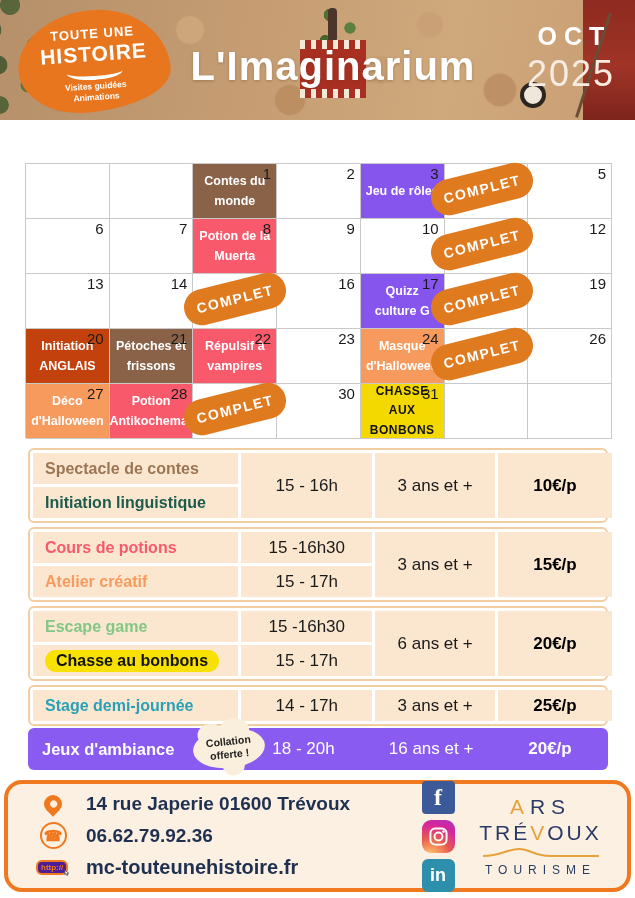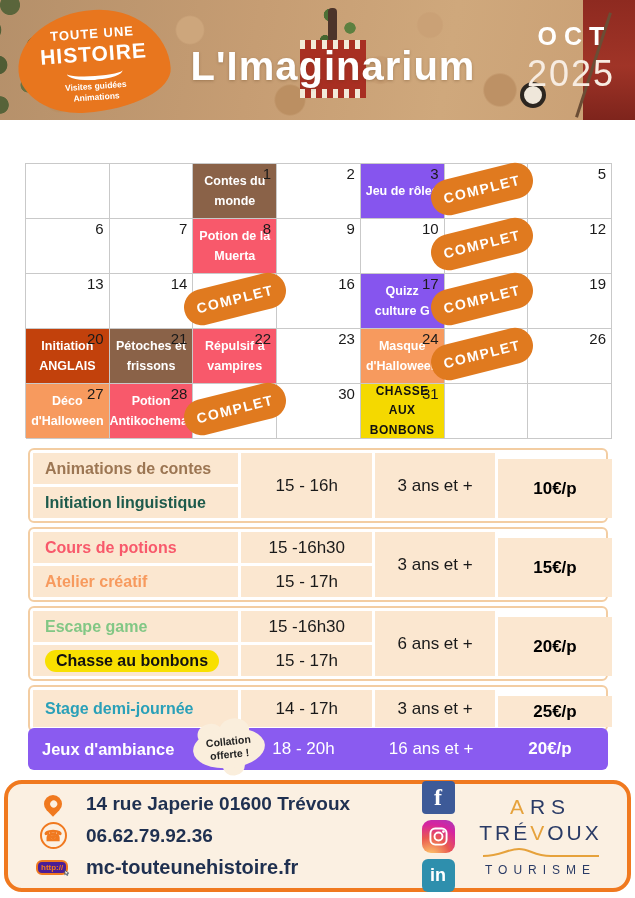--- a/index.html
+++ b/index.html
@@ -95,21 +95,21 @@
     font-size:14px; letter-spacing:1.5px; transform:rotate(-14deg); z-index:5;
   }
 
   
   .pricing { position:absolute; left:28px; top:448px; width:580px; }
   .pgroup { display:grid; grid-template-columns:36% 23% 21% 20%; gap:3px; background:#fff;
     border:2px solid #F3CDA2; border-radius:6px; padding:3px; margin-bottom:4px; }
   .pcell { background:#FBE7D0; display:flex; align-items:center; min-height:31px; }
   .pcell.activity { padding-left:12px; font-weight:bold; font-size:16px; }
   .pcell.center { justify-content:center; font-size:17px; color:#1a1a1a; }
-  .pcell.price { justify-content:center; font-size:17px; font-weight:bold; color:#000;margin-top:6px; }
+  .pcell.price { justify-content:center; font-size:17px; font-weight:bold; color:#000; }
   .hl-pill { background:#F8E000; color:#111; padding:2px 11px; border-radius:13px; }
 
   
   .banner { position:absolute; left:28px; top:728px; width:580px; height:42px; background:#8A5BF0;
     border-radius:6px; display:flex; align-items:center; color:#fff; }
   .banner .b-label { width:36%; padding-left:14px; font-weight:bold; font-size:16.5px; }
   .banner .b-time { width:23%; text-align:center; font-size:17px; }
   .banner .b-age  { width:21%; text-align:center; font-size:17px; }
   .banner .b-price{ width:20%; text-align:center; font-size:17px; font-weight:bold; }
   .cloud { position:absolute; left:163px; top:-6px; width:76px; height:52px; transform:rotate(-6deg); z-index:3; }
@@ -282,21 +282,21 @@
         <div class="cal-event ev-yellow">CHASSE AUX BONBONS</div>
         <span class="cal-num">31</span>
       </div>
       <div class="cal-cell"></div>
       <div class="cal-cell"></div>
     </div>
 
   <div class="pricing">
       <div class="pgroup">
         <div class="pcell activity" style="grid-area: 1 / 1;">
-          <span style="color: rgb(156, 118, 83);">Animations de contes</span>
+          <span style="color: rgb(156, 118, 83);">Spectacle de contes</span>
         </div>
         <div class="pcell activity" style="grid-area: 2 / 1;">
           <span style="color: rgb(29, 91, 76);">Initiation linguistique</span>
         </div>
         <div class="pcell center" style="grid-area: 1 / 2 / span 2;">15 - 16h</div>
         <div class="pcell center" style="grid-area: 1 / 3 / span 2;">3 ans et +</div>
         <div class="pcell price" style="grid-area: 1 / 4 / span 2;">10€/p</div>
       </div>
       <div class="pgroup">
         <div class="pcell activity" style="grid-area: 1 / 1;">

